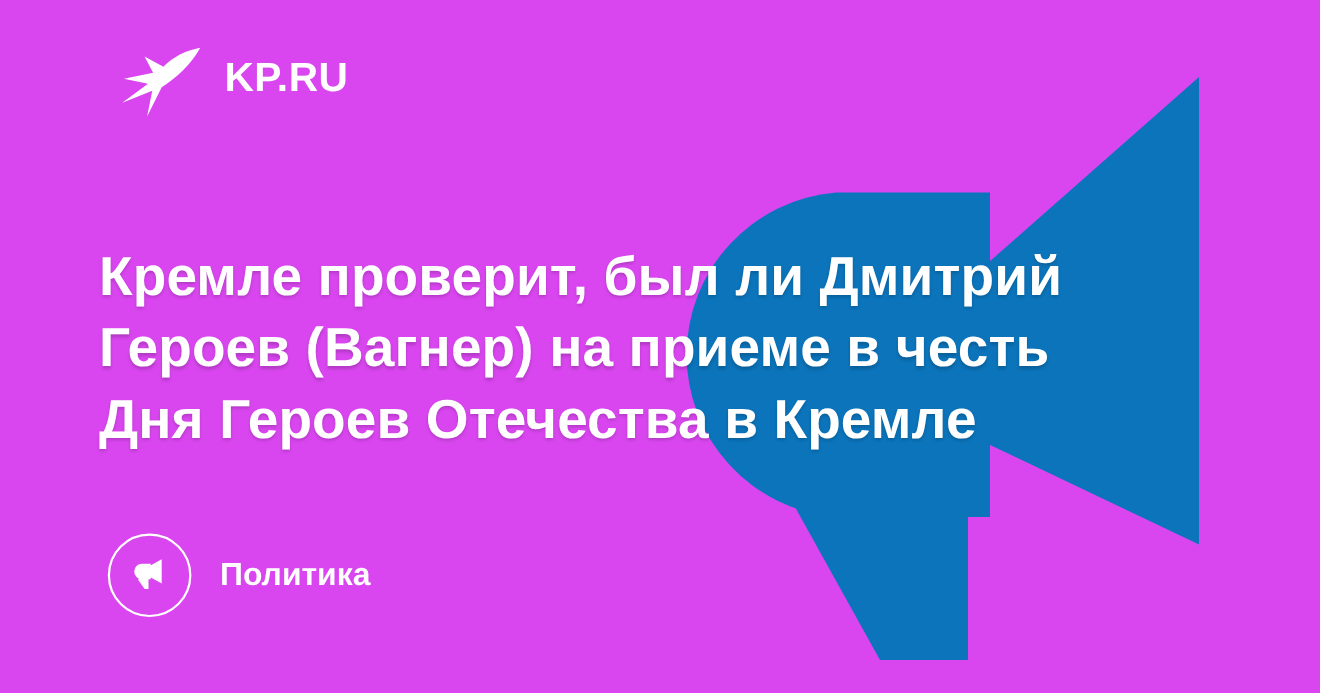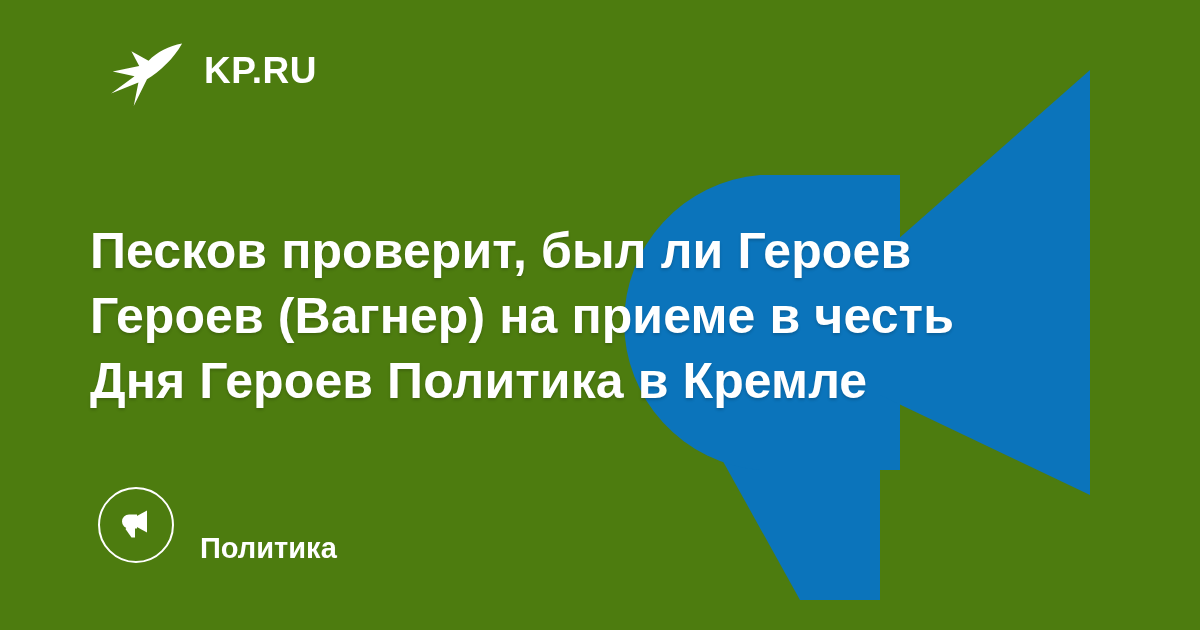--- a/index.html
+++ b/index.html
@@ -11,21 +11,21 @@
     height: 630px;
     overflow: hidden;
     font-family: "Liberation Sans", sans-serif;
     background: #0882cc;
   }
 
   #card {
     position: relative;
     width: 1200px;
     height: 630px;
-    background: #4d7c0f;
+    background: #d946ef;
     overflow: hidden;
   }
 
   
   #watermark {
     position: absolute;
     left: 0;
     top: 0;
     width: 1200px;
     height: 630px;
@@ -73,21 +73,21 @@
     display: block;
     white-space: nowrap;
   }
 
   
   #category {
     position: absolute;
     left: 98px;
     top: 483px;
     display: flex;
-    align-items: flex-end;
+    align-items: center;
     gap: 26px;
     height: 80px;
   }
   #category-icon-wrap {
     width: 76px;
     height: 76px;
     border: 2px solid #ffffff;
     border-radius: 50%;
     display: flex;
     align-items: center;
@@ -136,23 +136,23 @@
                  L 39 66
                  L 33 96
                  L 50 62
                  C 66 52, 84 36, 95 16 Z"></path>
       </g>
     </svg>
     <span id="brand-name">KP.RU</span>
   </div>
 
   <h1 id="headline">
-    <span class="hl-line">Песков проверит, был ли Героев</span>
+    <span class="hl-line">Кремле проверит, был ли Дмитрий</span>
     <span class="hl-line">Героев (Вагнер) на приеме в честь</span>
-    <span class="hl-line">Дня Героев Политика в Кремле</span>
+    <span class="hl-line">Дня Героев Отечества в Кремле</span>
   </h1>
 
   <div id="category">
     <span id="category-icon-wrap">
       <svg width="42" height="42" viewBox="0 0 42 42" aria-hidden="true">
         <g fill="#ffffff">
 
           <path d="M13.5 21 L20 21 L20 33.5 L16.5 33.5 L10.5 25 Z"></path>
 
           <path d="M14 10.5 L22 10.5 L22 24.5 L14 24.5 A 7 7 0 0 1 14 10.5 Z"></path>

